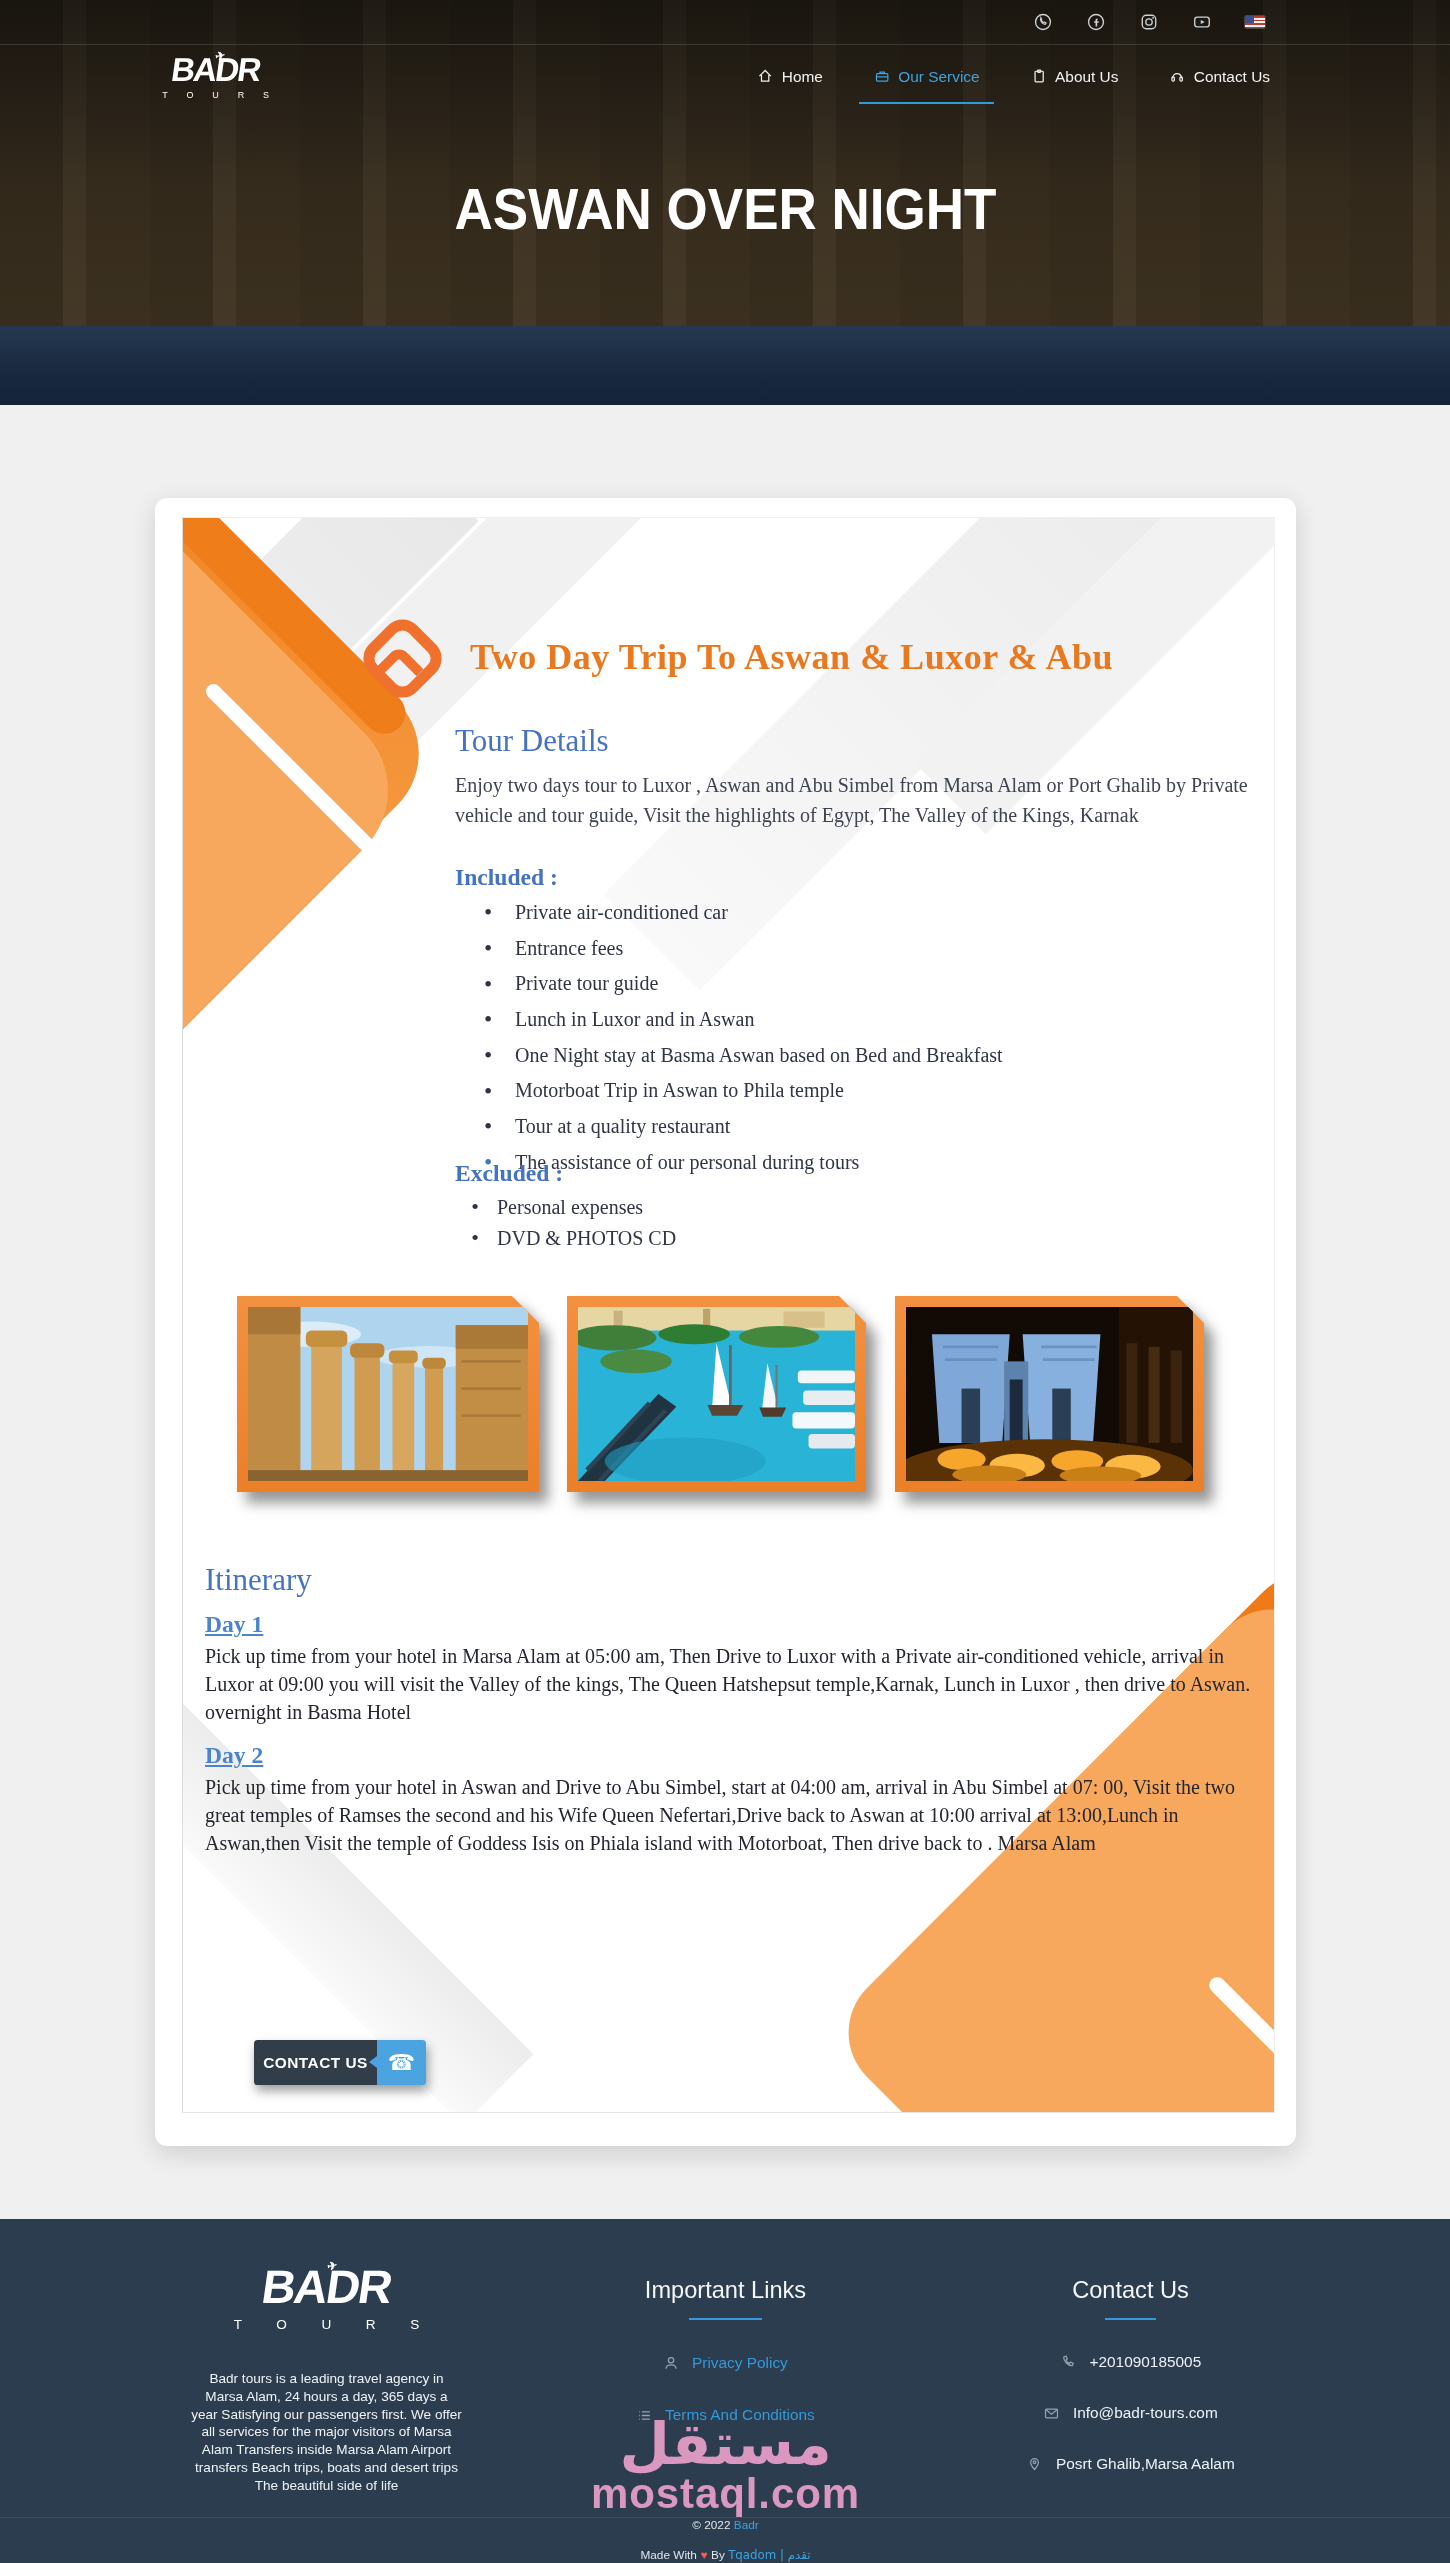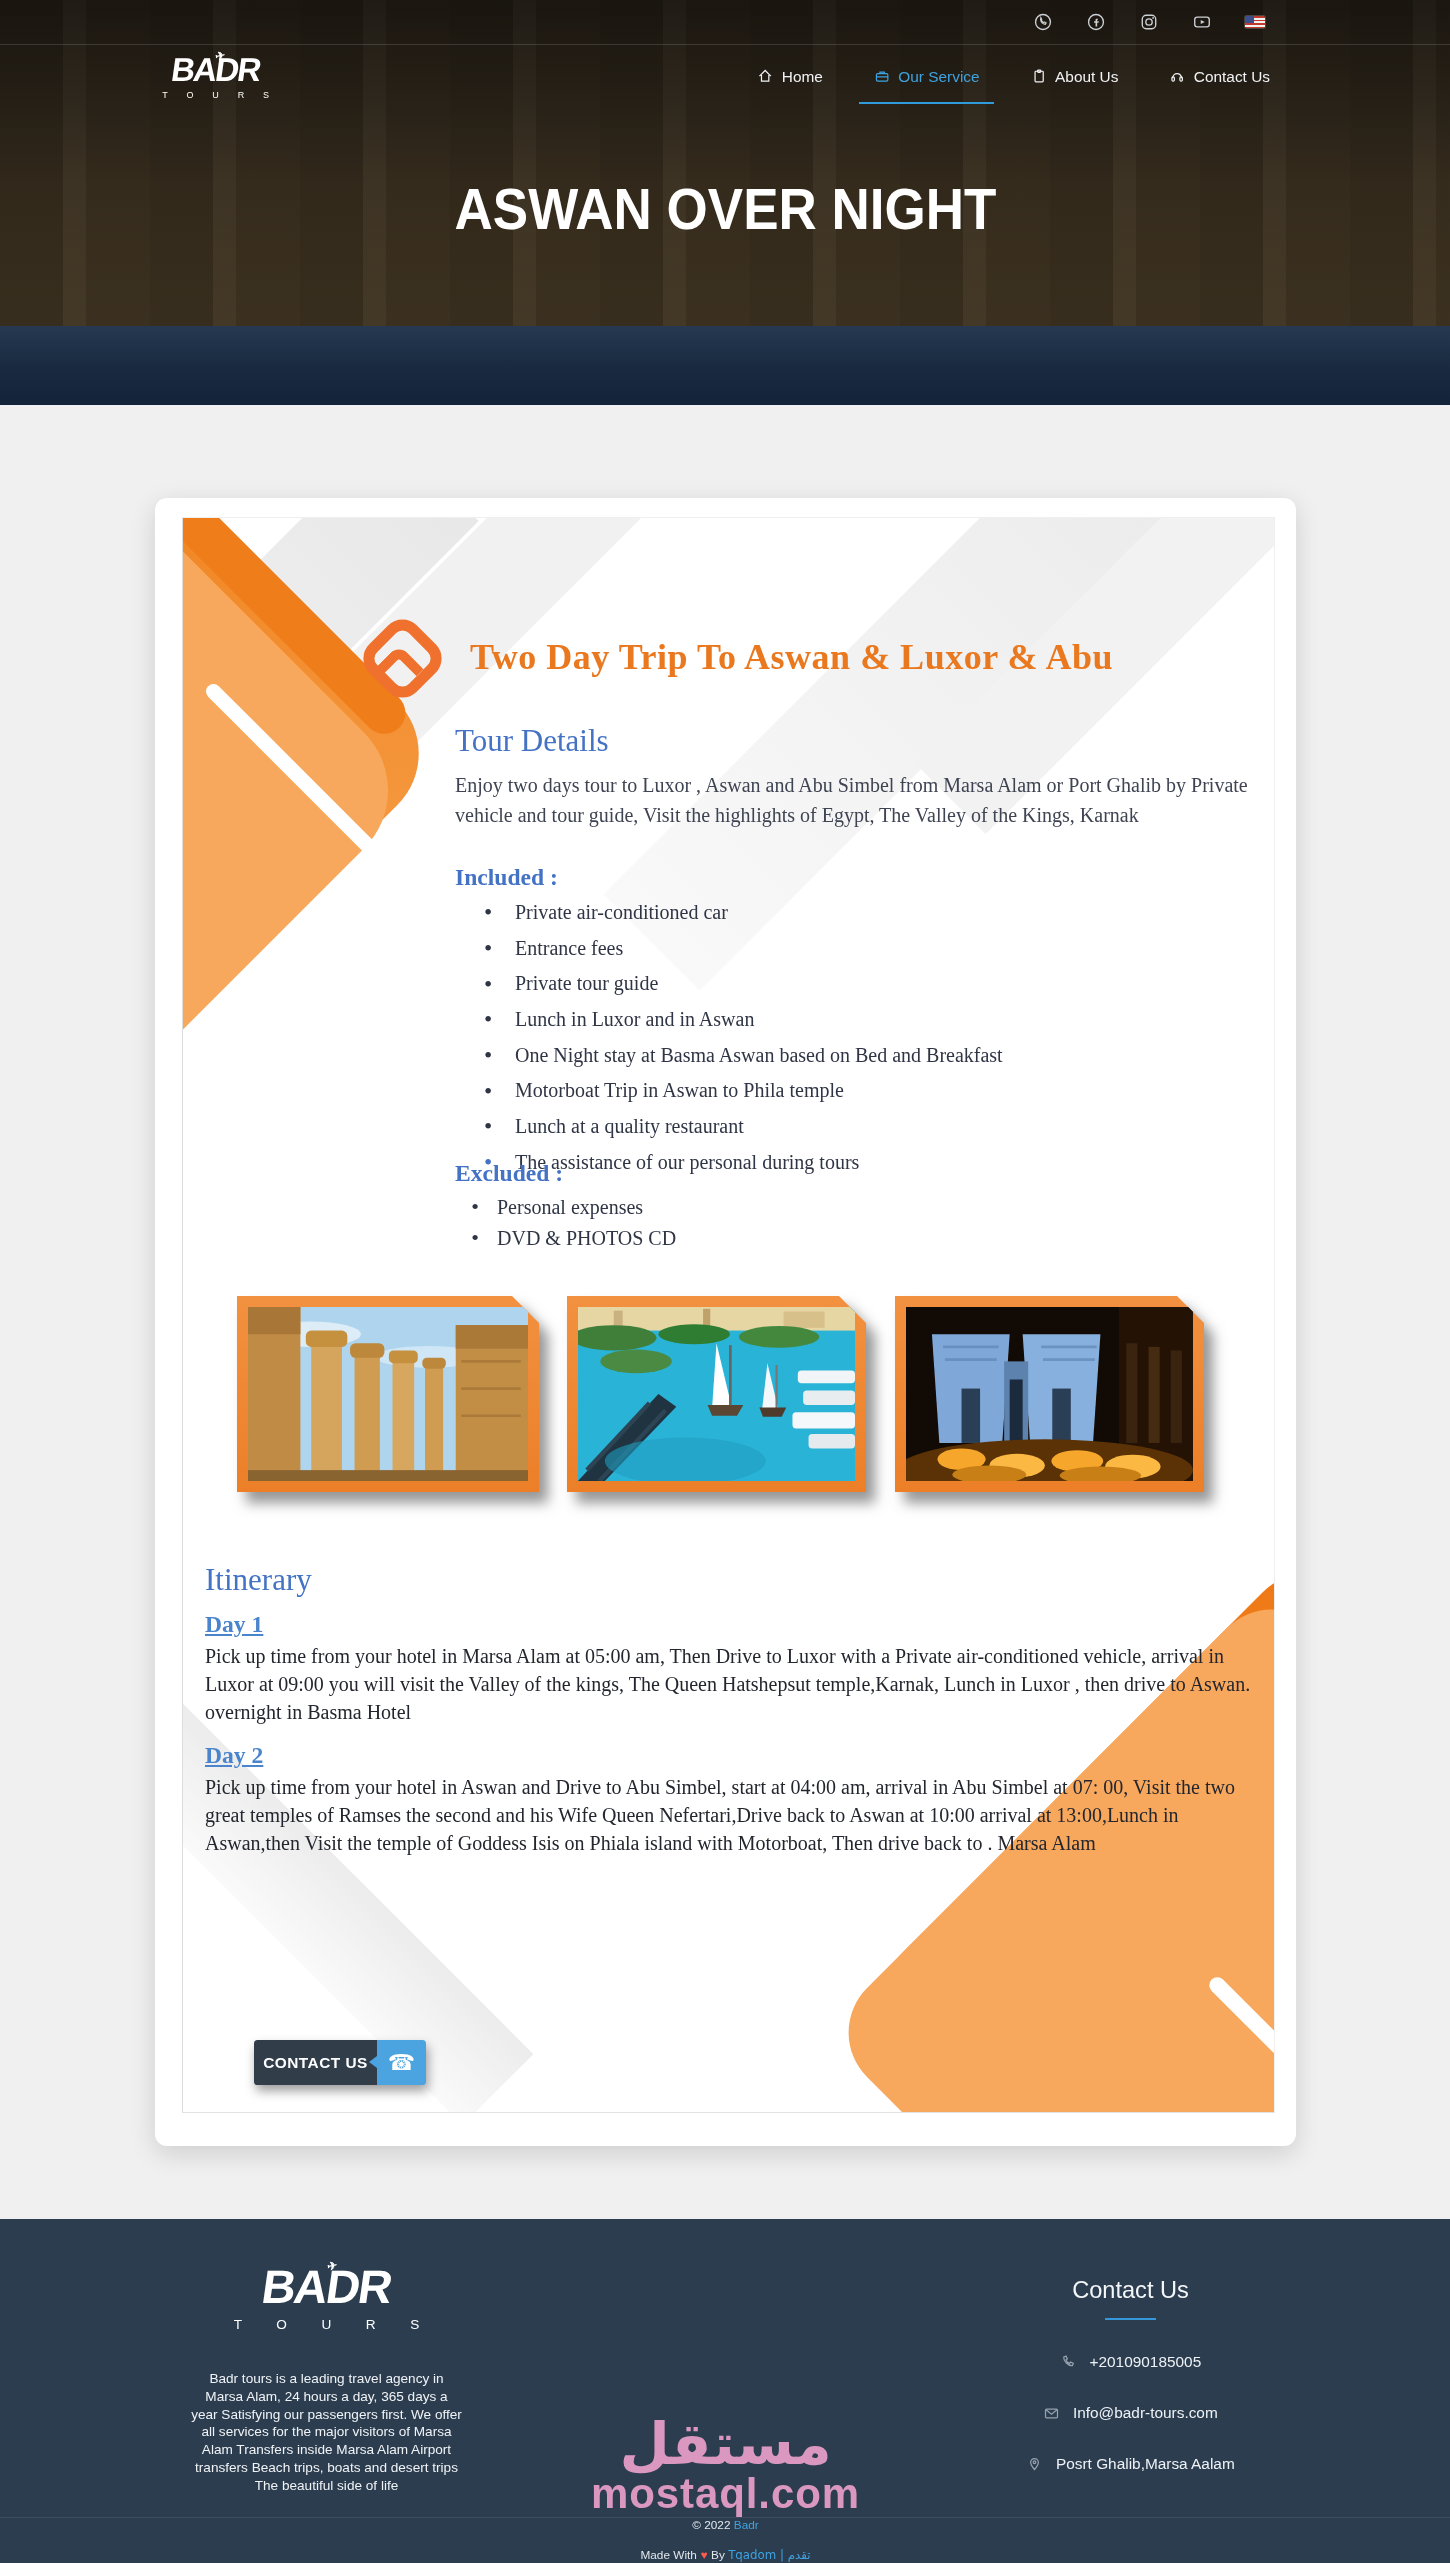--- a/index.html
+++ b/index.html
@@ -229,21 +229,21 @@
       <div class="c p-details">Enjoy two days tour to Luxor , Aswan and Abu Simbel from Marsa Alam or Port Ghalib by Private vehicle and tour guide, Visit the highlights of Egypt, The Valley of the Kings, Karnak</div>
 
       <div class="c h3 h3-included">Included :</div>
       <ul class="c list inc-list">
         <li>Private air-conditioned car</li>
         <li>Entrance fees</li>
         <li>Private tour guide</li>
         <li>Lunch in Luxor and in Aswan</li>
         <li>One Night stay at  Basma Aswan based on Bed and Breakfast</li>
         <li>Motorboat Trip in Aswan to Phila temple</li>
-        <li>Lunch at a quality restaurant</li>
+        <li>Tour at a quality restaurant</li>
         <li class="blue-bullet">The assistance of our personal during tours</li>
       </ul>
 
       <div class="c h3 h3-excluded">Excluded :</div>
       <ul class="c list exc-list">
         <li>Personal expenses</li>
         <li>DVD &amp; PHOTOS CD</li>
       </ul>
 
       <div class="c img-frame if1">
@@ -341,20 +341,41 @@
       <div class="logo f-logo" style="margin-left:0">
         <div class="logo-main">
           <span>BADR</span>
           <span class="logo-plane">✈</span>
         </div>
         <div class="logo-sub">T O U R S</div>
       </div>
       <div class="f-about">Badr tours is a leading travel agency in Marsa Alam, 24 hours a day, 365 days a year Satisfying our passengers first. We offer all services for the major visitors of Marsa Alam Transfers inside Marsa Alam Airport transfers Beach trips, boats and desert trips The beautiful side of life</div>
     </div>
 
+    <div class="f-col f-col2">
+      <div class="f-h">Important Links</div>
+      <div class="f-bar"></div>
+      <div class="f-link-row">
+        <span class="f-ic">
+          <svg viewBox="0 0 19 19" fill="none" stroke="currentColor" stroke-width="1.4">
+              <circle cx="9" cy="5.8" r="3"></circle>
+              <path d="M3.4 15.5c0-3 2.5-4.6 5.6-4.6s5.6 1.6 5.6 4.6"></path>
+            </svg>
+        </span>
+        <span>Privacy Policy</span>
+      </div>
+      <div class="f-link-row">
+        <span class="f-ic">
+          <svg viewBox="0 0 19 19" fill="none" stroke="currentColor" stroke-width="1.4">
+              <path d="M6.5 5.5h9M6.5 9.5h9M6.5 13.5h9M3.5 5.5h.8M3.5 9.5h.8M3.5 13.5h.8"></path>
+            </svg>
+        </span>
+        <span>Terms And Conditions</span>
+      </div>
+    </div>
 
     <div class="f-col f-col3">
       <div class="f-h">Contact Us</div>
       <div class="f-bar f-bar3"></div>
       <div class="f-contact-row">
         <span class="f-ic">
           <svg viewBox="0 0 19 19" fill="none" stroke="currentColor" stroke-width="1.4">
               <path d="M4.2 3.4l2.5-1 1.5 3-1.5 1.2c.8 1.8 2.1 3.1 3.9 3.9l1.2-1.5 3 1.5-1 2.5c-4.4.6-10.2-5.2-9.6-9.6z"></path>
             </svg>
         </span>

